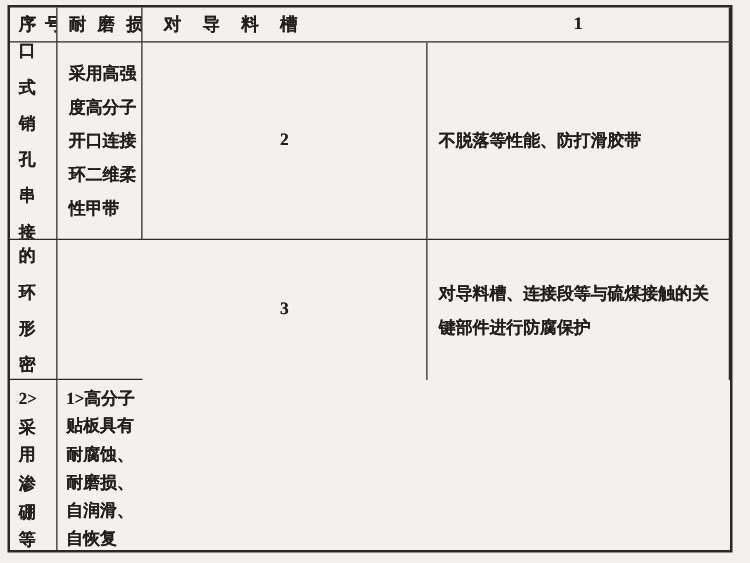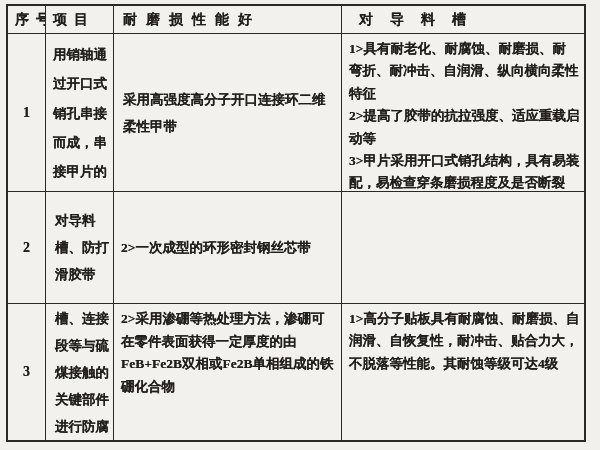--- a/index.html
+++ b/index.html
@@ -69,45 +69,36 @@
 </head>
 <body>
 
 <div class="page">
   <div class="tbl">
 
     <div class="cell th">
       <span class="ls-sm">序号</span>
     </div>
     <div class="cell th">
-      <span class="ls-sm">项目</span>
-    </div>
-    <div class="cell th">
       <span class="ls-md">耐磨损性能好</span>
     </div>
     <div class="cell th last-col">
       <span class="ls-lg">对导料槽</span>
     </div>
 
     <div class="cell no">1</div>
     <div class="cell tech vcenter">
       <div class="gap">
         <p>由大量互相凸凹咬合的高分子小甲片用销轴通过开口式销孔串接而成，串接甲片的销轴用耐磨高强度高分子材料制成</p>
       </div>
     </div>
     <div class="cell project">采用高强度高分子开口连接环二维柔性甲带</div>
-    <div class="cell perf last-col">
-      <p>1&gt;具有耐老化、耐腐蚀、耐磨损、耐 弯折、耐冲击、自润滑、纵向横向柔性特征</p>
-      <p>2&gt;提高了胶带的抗拉强度、适应重载启动等</p>
-      <p>3&gt;甲片采用开口式销孔结构，具有易装配，易检查穿条磨损程度及是否断裂</p>
-
-    </div>
 
     <div class="cell no">2</div>
-    <div class="cell project">对导料槽、防打滑胶带</div>
+    <div class="cell project">不脱落等性能、防打滑胶带</div>
     <div class="cell tech vcenter">
       <div class="gap">
         <p>2&gt;一次成型的环形密封钢丝芯带</p>
       </div>
     </div>
     <div class="cell perf last-col">
     </div>
 
     <div class="cell no last-row">3</div>
     <div class="cell project last-row">对导料槽、连接段等与硫煤接触的关键部件进行防腐保护</div>

